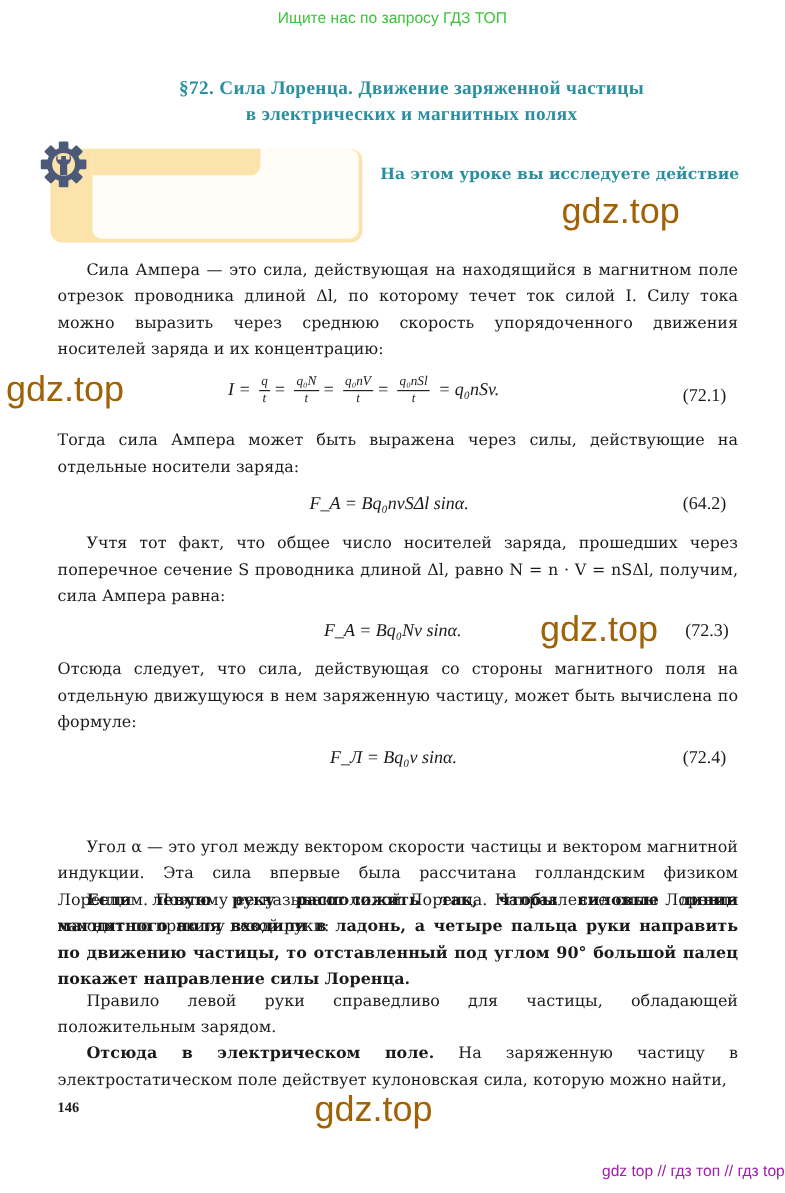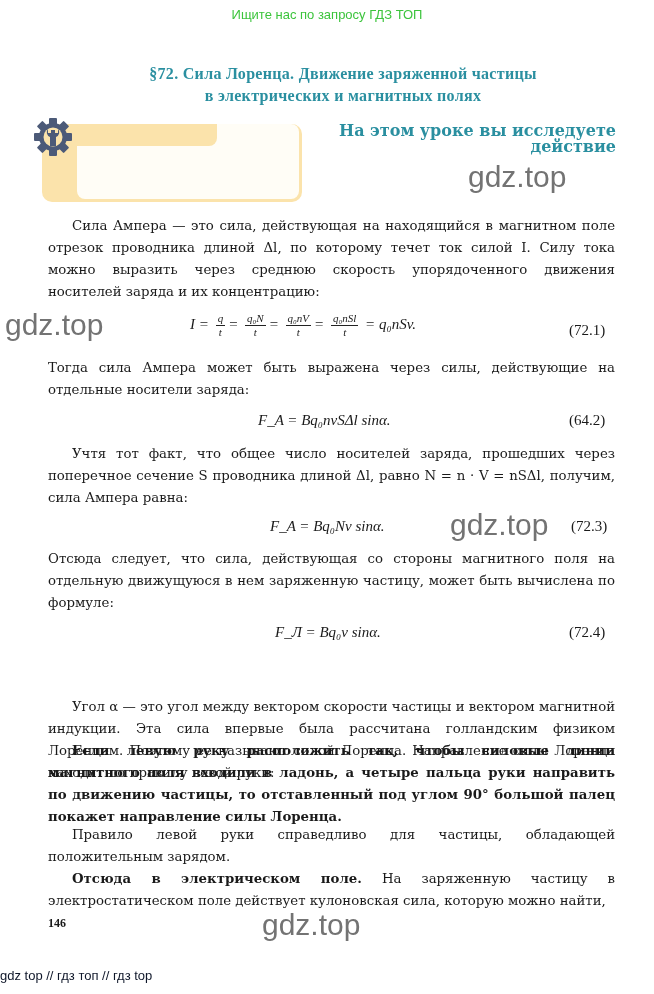--- a/index.html
+++ b/index.html
@@ -15,37 +15,37 @@
              background: #fbe3ab; border-radius: 10px; }
   .callout-inner { position: absolute; top: 0; left: 35px; right: 3px; bottom: 3px;
                    background: #fffdf6; border-radius: 0 8px 8px 8px; }
   .callout-label-bg { position: absolute; top: 0; left: 35px; width: 140px; height: 22px;
                       background: #fbe3ab; border-radius: 0 0 8px 0; }
   .callout-text { position: absolute; top: 6px; left: 37px; width: 225px;
                   font-family: "DejaVu Serif", serif; font-size: 11px; line-height: 18px;
                   color: #222; letter-spacing: 0.3px; }
   .callout-text b { font-weight: bold; }
   .gear { top: 116px; left: 32px; width: 42px; height: 42px; }
-  .goal { top: 123px; left: 316px; width: 300px; font-family: "DejaVu Serif", serif;
-          font-size: 16px; line-height: 16px; color: #2a8fa0; font-weight: bold; text-align: right; }
-  .wm { font-family: "Liberation Sans", sans-serif; color: #737373; font-size: 30px; }
+  .goal { top: 138px; left: 316px; width: 300px; font-family: "DejaVu Serif", serif;
+          font-size: 13px; line-height: 16px; color: #2a8fa0; font-weight: bold; text-align: right; }
+  .wm { font-family: "Liberation Sans", sans-serif; color: #a16207; font-size: 30px; }
   .body-text { left: 48px; width: 567px; font-family: "DejaVu Serif", serif; font-size: 13.3px;
                line-height: 22px; text-align: justify; color: #1a1a1a; }
   .indent { text-indent: 24px; }
   .formula { font-family: "Liberation Serif", serif; font-style: italic; font-size: 15px; }
   .eqnum { font-family: "Liberation Serif", serif; font-size: 15px; }
   .frac { display: inline-flex; flex-direction: column; align-items: center; vertical-align: middle;
           font-size: 11px; margin: 0 3px; }
   .frac .num { border-bottom: 1px solid #222; padding: 0 2px; line-height: 13px; }
   .frac .den { line-height: 13px; }
   .bold { font-weight: bold; }
   .page-num { top: 916px; left: 48px; font-family: "Liberation Serif", serif; font-weight: bold;
               font-size: 12px; }
-  .footer { top: 968px; left: 0; width: 654px; text-align: left;
-            font-family: "Liberation Sans", sans-serif; font-size: 13px; color: #0f172a; }
+  .footer { top: 968px; left: 0; width: 654px; text-align: right;
+            font-family: "Liberation Sans", sans-serif; font-size: 13px; color: #a21caf; }
 </style>
 </head>
 <body>
 
 <div class="abs top-banner">Ищите нас по запросу ГДЗ ТОП</div>
 
 <div class="abs title">
   <div>§72. Сила Лоренца. Движение заряженной частицы</div>
   <div>в электрических и магнитных полях</div>
 </div>

